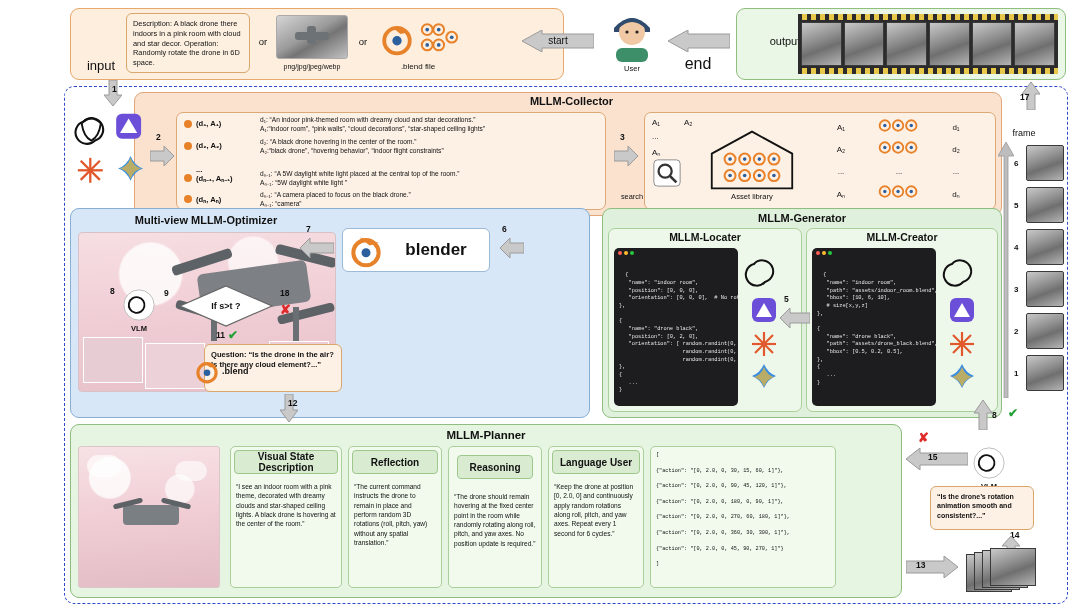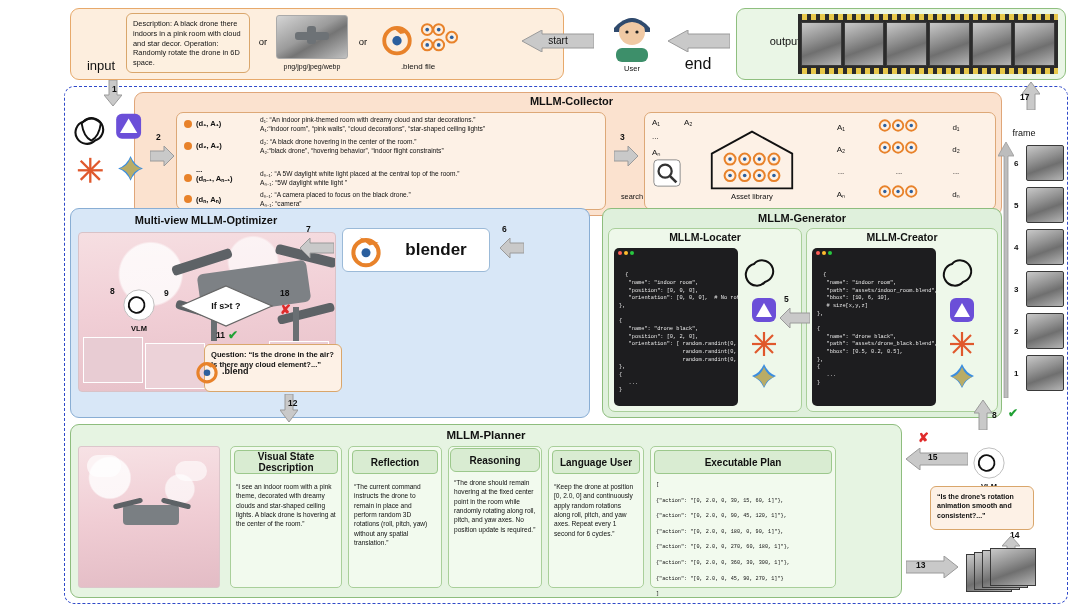--- a/index.html
+++ b/index.html
@@ -577,29 +577,28 @@
 
 <div class="abs plan-col" style="left:230px;top:446px;width:112px;height:142px;">
   <div class="plan-head ctr" style="margin:3px;height:22px;">Visual State Description</div>
   <div class="plan-body">“I see an indoor room with a pink theme, decorated with dreamy clouds and star-shaped ceiling lights. A black drone is hovering at the center of the room.”</div>
 </div>
 <div class="abs plan-col" style="left:348px;top:446px;width:94px;height:142px;">
   <div class="plan-head ctr" style="margin:3px;height:22px;">Reflection</div>
   <div class="plan-body">“The current command instructs the drone to remain in place and perform random 3D rotations (roll, pitch, yaw) without any spatial translation.”</div>
 </div>
 <div class="abs plan-col" style="left:448px;top:446px;width:94px;height:142px;">
-  <div class="plan-head ctr" style="margin:1px;height:22px;border-radius:6px;">Reasoning</div>
+  <div class="plan-head ctr" style="margin:8px;height:22px;">Reasoning</div>
   <div class="plan-body">“The drone should remain hovering at the fixed center point in the room while randomly rotating along roll, pitch, and yaw axes. No position update is required.”</div>
 </div>
 <div class="abs plan-col" style="left:548px;top:446px;width:96px;height:142px;">
   <div class="plan-head ctr" style="margin:3px;height:22px;">Language User</div>
   <div class="plan-body">“Keep the drone at position [0, 2.0, 0] and continuously apply random rotations along roll, pitch, and yaw axes. Repeat every 1 second for 6 cycles.”</div>
 </div>
 <div class="abs plan-col" style="left:650px;top:446px;width:186px;height:142px;">
-  <div class="plan-head ctr" style="margin:3px;height:22px;">Executable Plan</div>
   <div class="plan-body plan-mono" style="white-space:pre;">[
 
 {"action": "[0, 2.0, 0, 30, 15, 60, 1]"},
 
 {"action": "[0, 2.0, 0, 90, 45, 120, 1]"},
 
 {"action": "[0, 2.0, 0, 180, 0, 90, 1]"},
 
 {"action": "[0, 2.0, 0, 270, 60, 180, 1]"},
 

